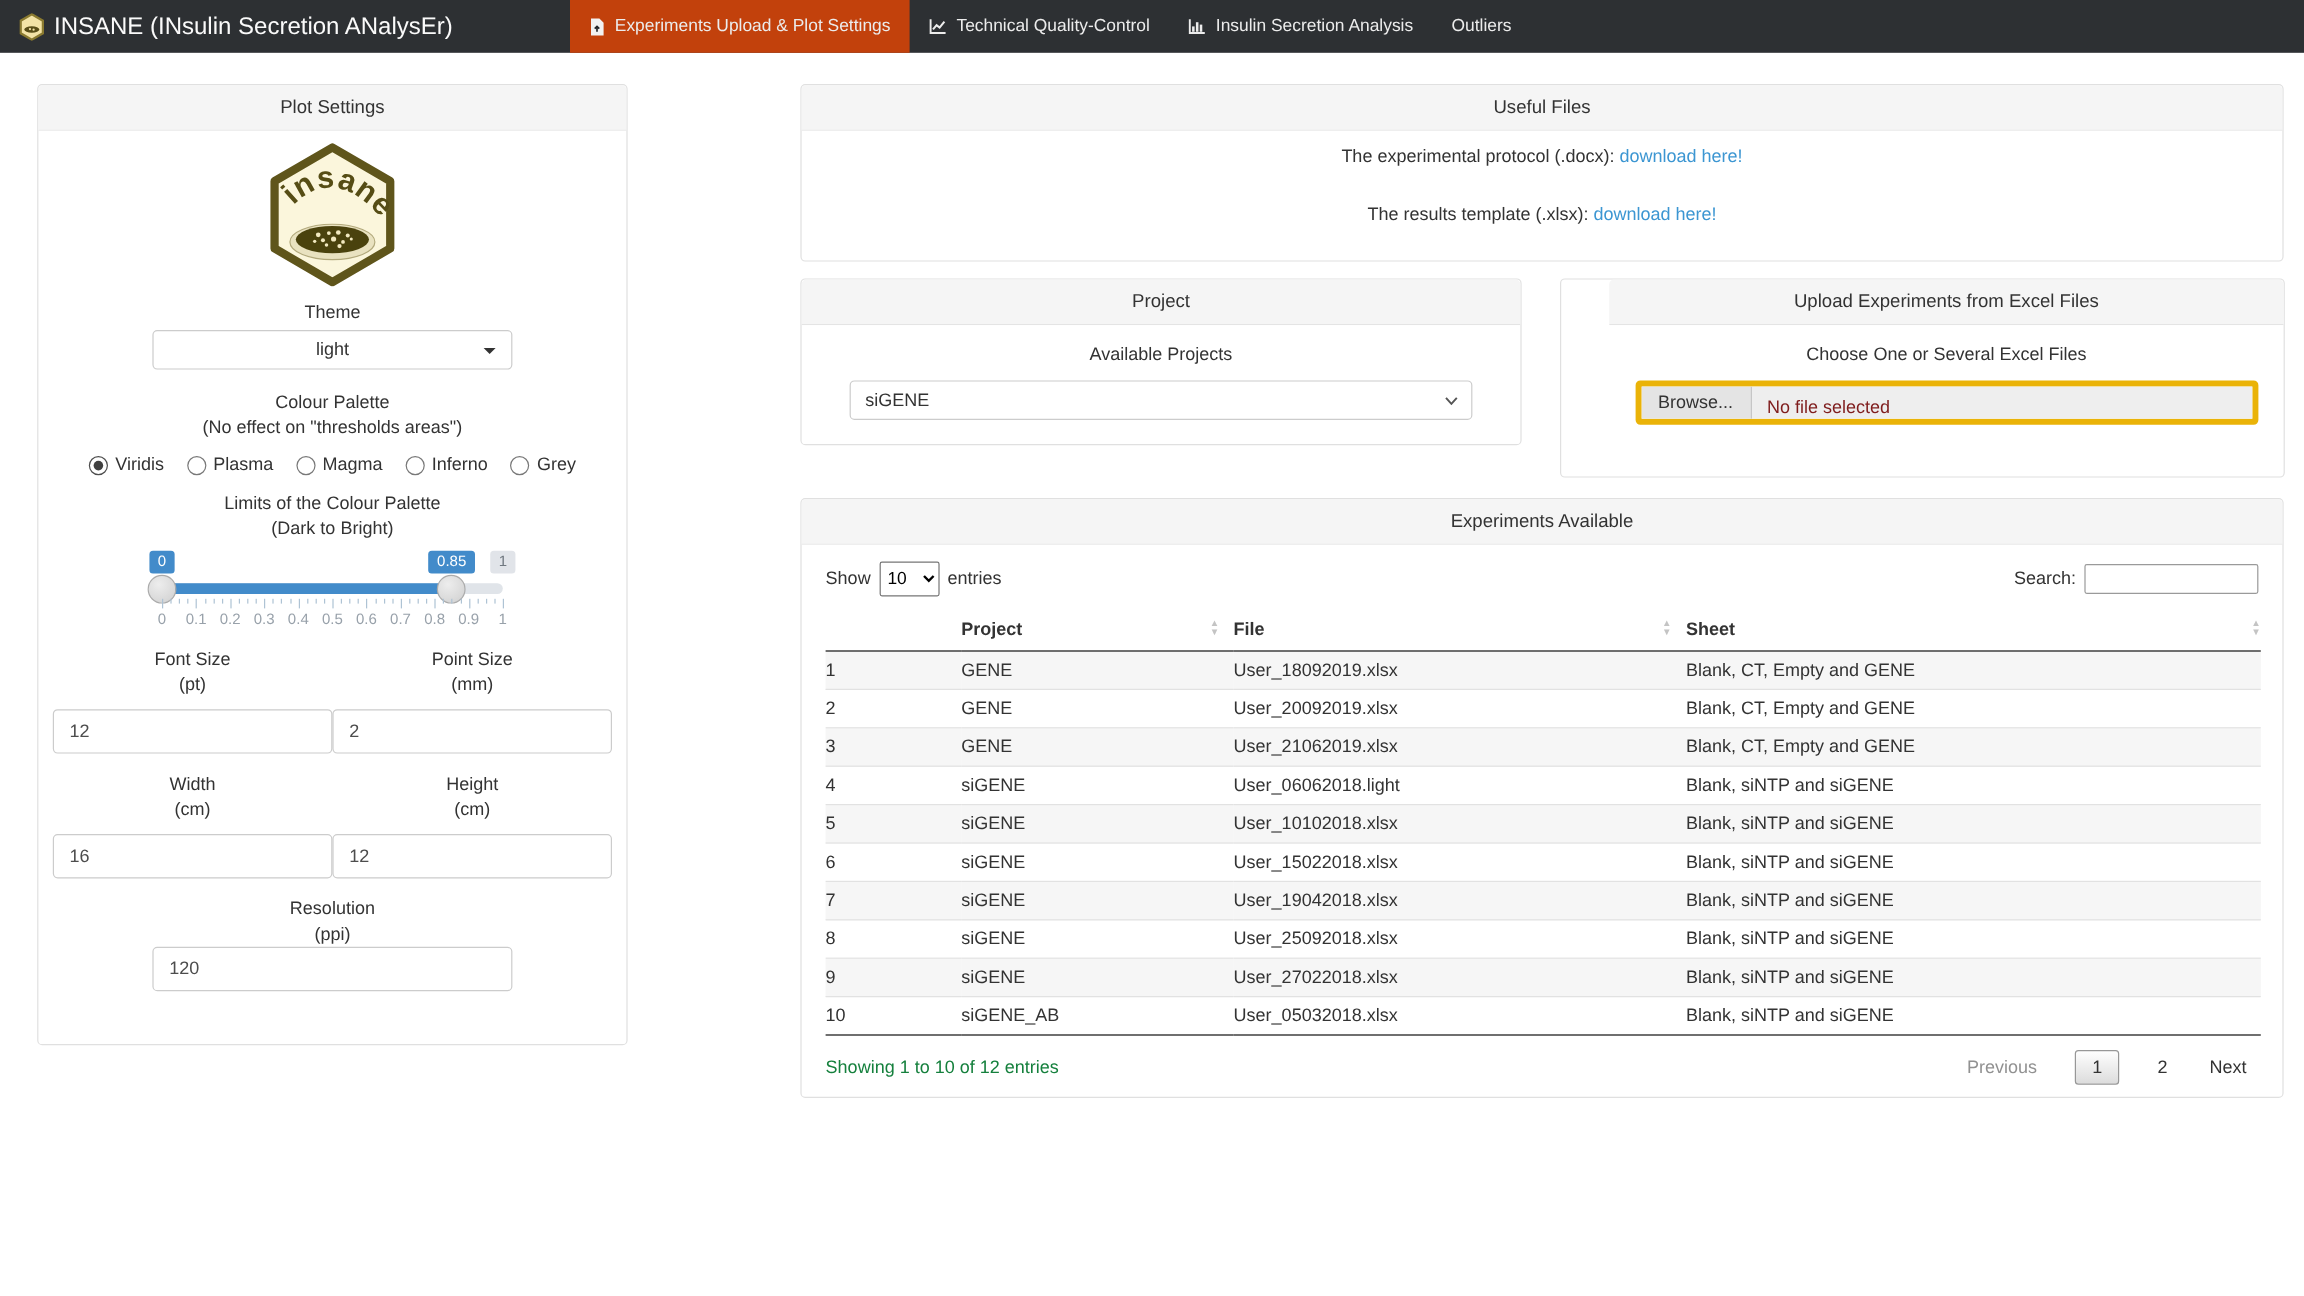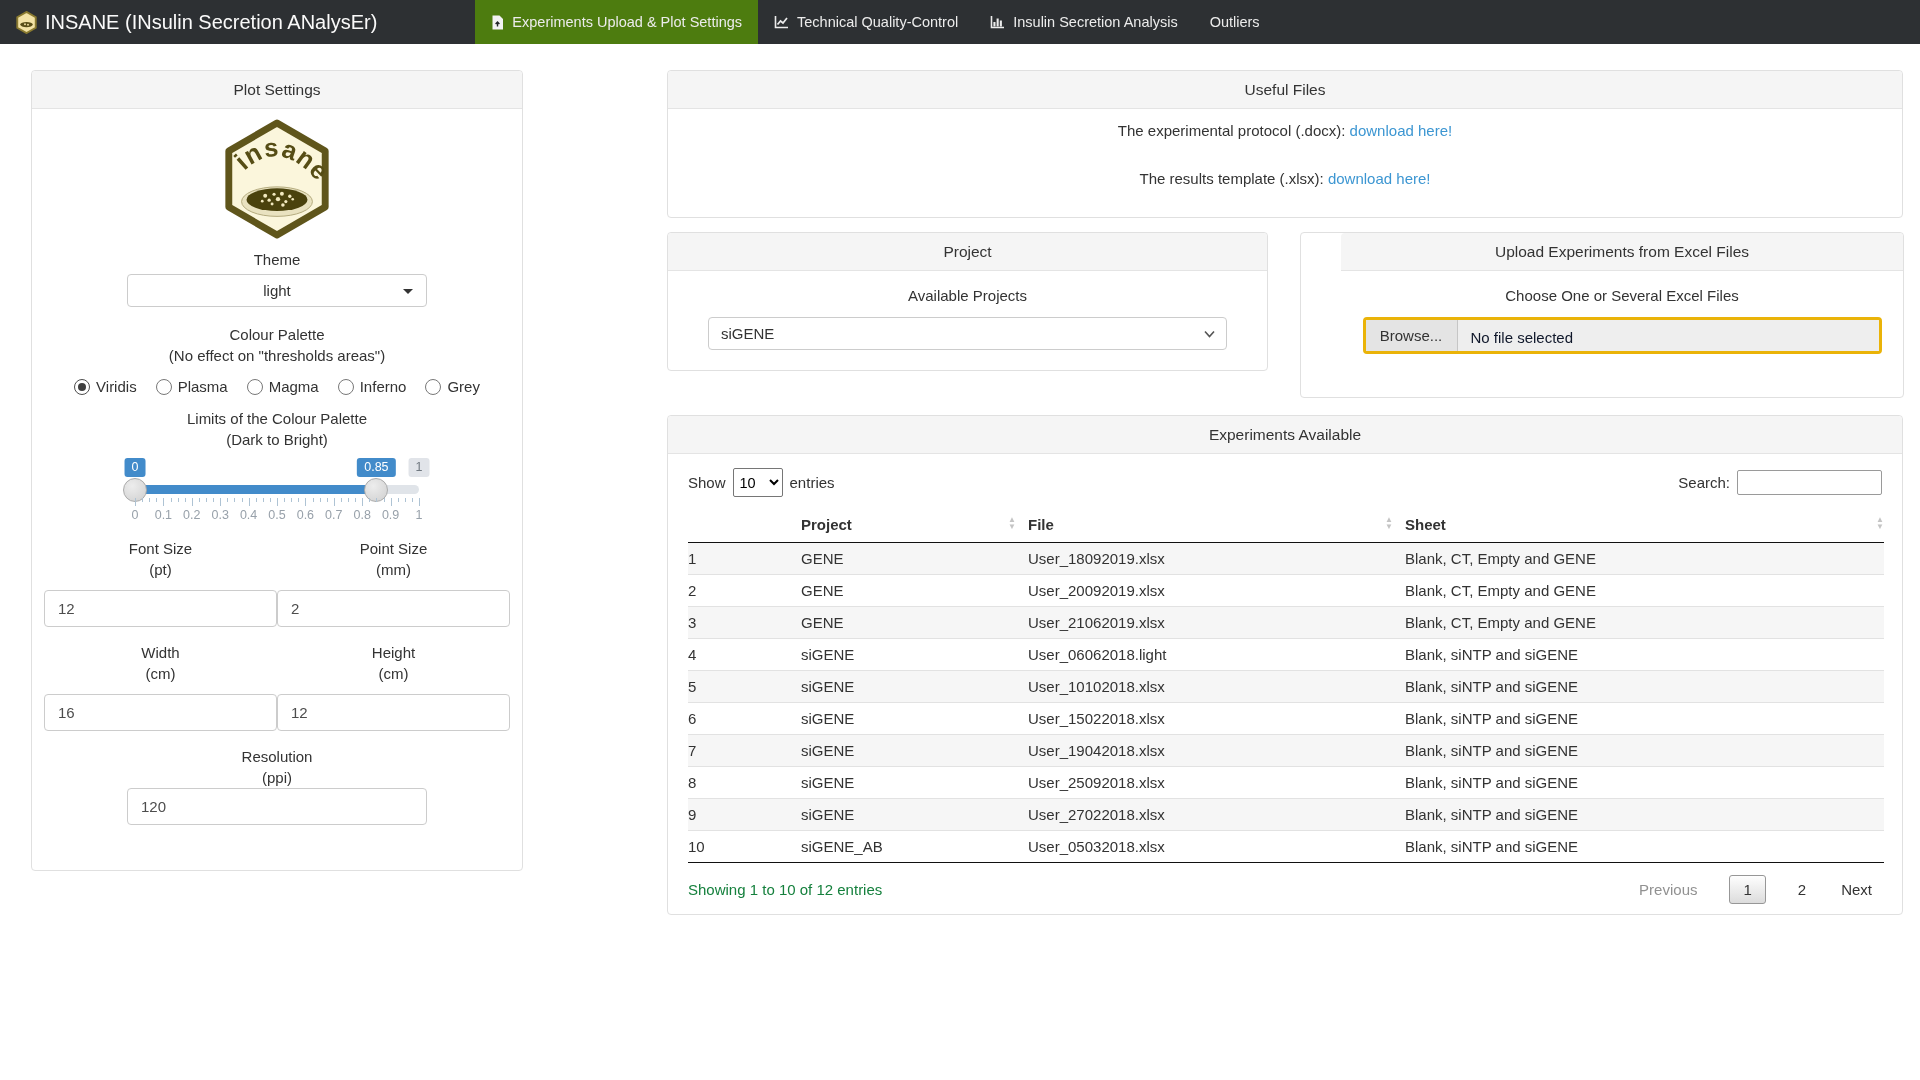--- a/index.html
+++ b/index.html
@@ -5,21 +5,21 @@
   * { box-sizing: border-box; }
   html,body { margin:0; padding:0; width:1920px; height:1080px; background:#fff;
               font-family:"Liberation Sans", sans-serif; font-size:15px; color:#333; overflow:hidden; }
 
   
   .navbar { position:absolute; top:0; left:0; width:1920px; height:44px; background:#2d3033;
             display:flex; align-items:stretch; }
   .brand { display:flex; align-items:center; gap:8px; padding:0 16px; color:#fafafa; font-size:20px; }
   .nav-tabs { display:flex; margin-left:82px; }
   .nav-tab { display:flex; align-items:center; gap:8px; padding:0 16px; color:#ececec; font-size:14.5px; cursor:pointer; }
-  .nav-tab.active { background:#4d7c0f;justify-content:space-between; }
+  .nav-tab.active { background:#c2410c;justify-content:space-between; }
   .nav-tab svg { display:block; }
 
   
   .panel { position:absolute; background:#fff; border:1px solid #e0e0e0; border-radius:4px; }
   .panel-heading { height:38px; background:#f5f5f5; border-bottom:1px solid #e4e4e4;
                    border-radius:4px 4px 0 0; display:flex; align-items:center; justify-content:center;
                    font-size:15.5px; color:#333; }
   .lbl { line-height:21px; text-align:center; color:#333; }
 
   #plot-panel { left:31px; top:70px; width:492px; height:801px; }
@@ -67,24 +67,24 @@
   .uf-line { text-align:center; }
   .uf-line.first { margin-top:13px; }
   .uf-line.second { margin-top:31px; }
   a.dl-link { color:#3c96d2; text-decoration:none; cursor:pointer; }
 
   
   .sect-label { margin-top:16px; text-align:center; }
   .proj-select { position:relative; width:519px; height:33px; margin:13px auto 0; border:1px solid #ccc;
                  border-radius:4px; line-height:31px; padding:0 12px; text-align:left; background:#fff; cursor:pointer; }
   .proj-select svg { position:absolute; right:11px; top:12px; }
-  .file-group { display:flex; width:519px; height:37px; margin:13px auto 0; border:3px solid #eab308; border-radius:4px; overflow:hidden; }
+  .file-group { display:flex; width:519px; height:37px; margin:13px auto 0; border:5px solid #eab308; border-radius:4px; overflow:hidden; }
   .browse-btn { width:92px; background:#e4e4e4; border-right:1px solid #c6c6c6; color:#333;
                 display:flex; align-items:center; justify-content:center; cursor:pointer; }
-  .file-field { flex:1; background:#eee; color:#0f172a; line-height:35px; padding-left:13px; text-align:left; }
+  .file-field { flex:1; background:#eee; color:#7f1d1d; line-height:35px; padding-left:13px; text-align:left; }
 
   
   .dt-controls { margin:14px 20px 0; display:flex; justify-content:space-between; align-items:center; }
   .dt-left { display:flex; align-items:center; gap:7px; }
   .dt-len { width:50px; height:29px; border:1px solid #767676; border-radius:2px; background:#fff;
             font-size:14.5px; font-family:"Liberation Sans",sans-serif; padding:0 2px; }
   .dt-right { display:flex; align-items:center; gap:7px;justify-content:center; }
   .dt-search { width:145px; height:25px; border:1px solid #9a9a9a; border-radius:2px; padding:0 6px;
                font-size:14px; outline:none; font-family:"Liberation Sans",sans-serif; }
   table.dt { margin:10px 20px 0; border-collapse:collapse; width:1196px; table-layout:fixed; }

